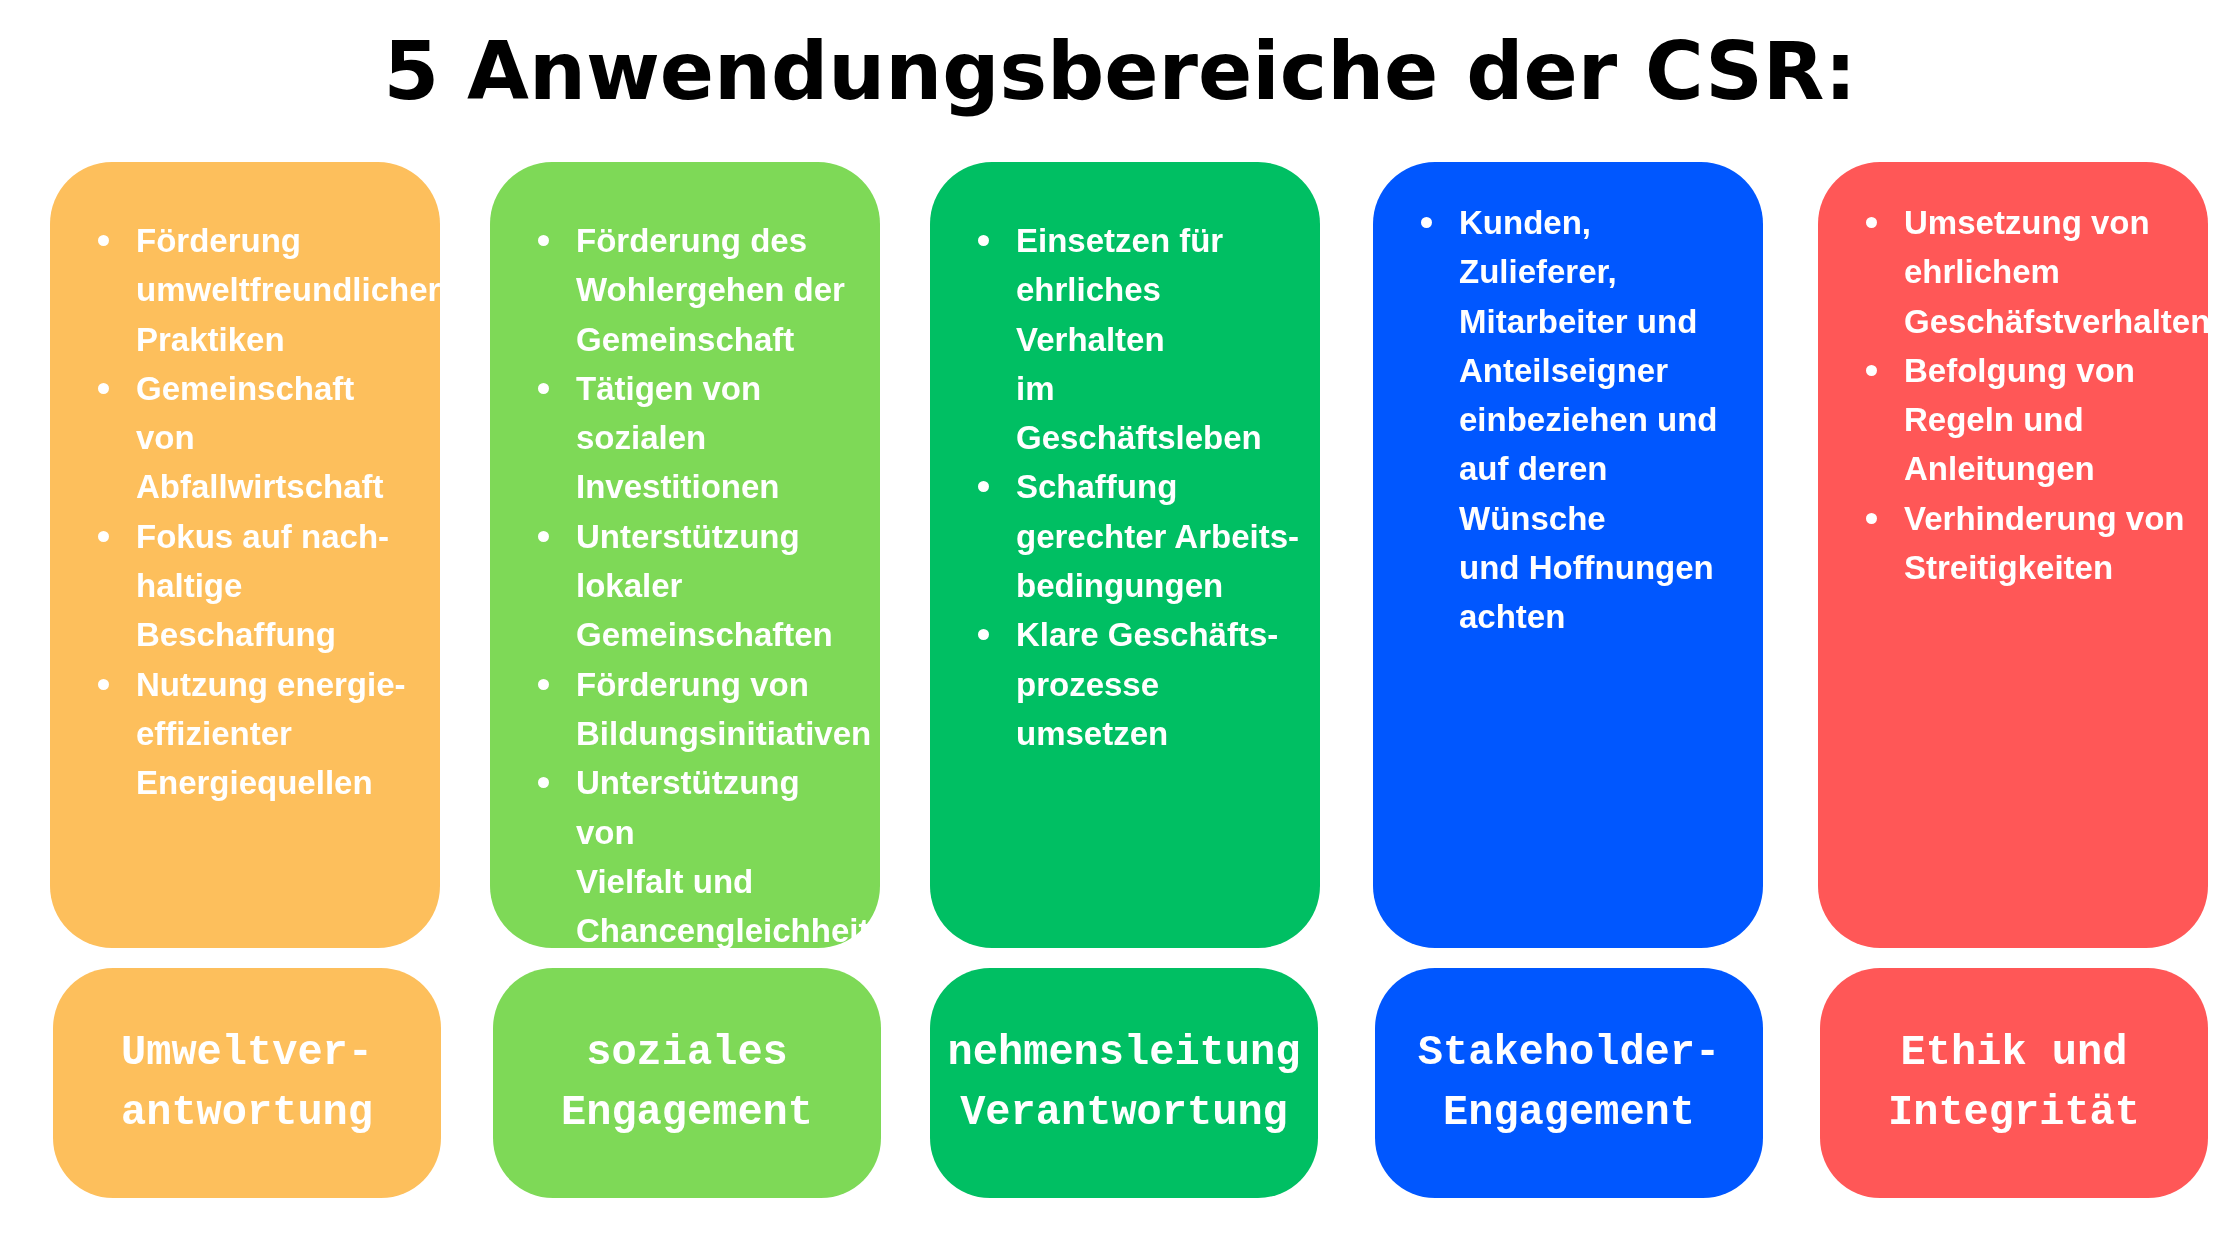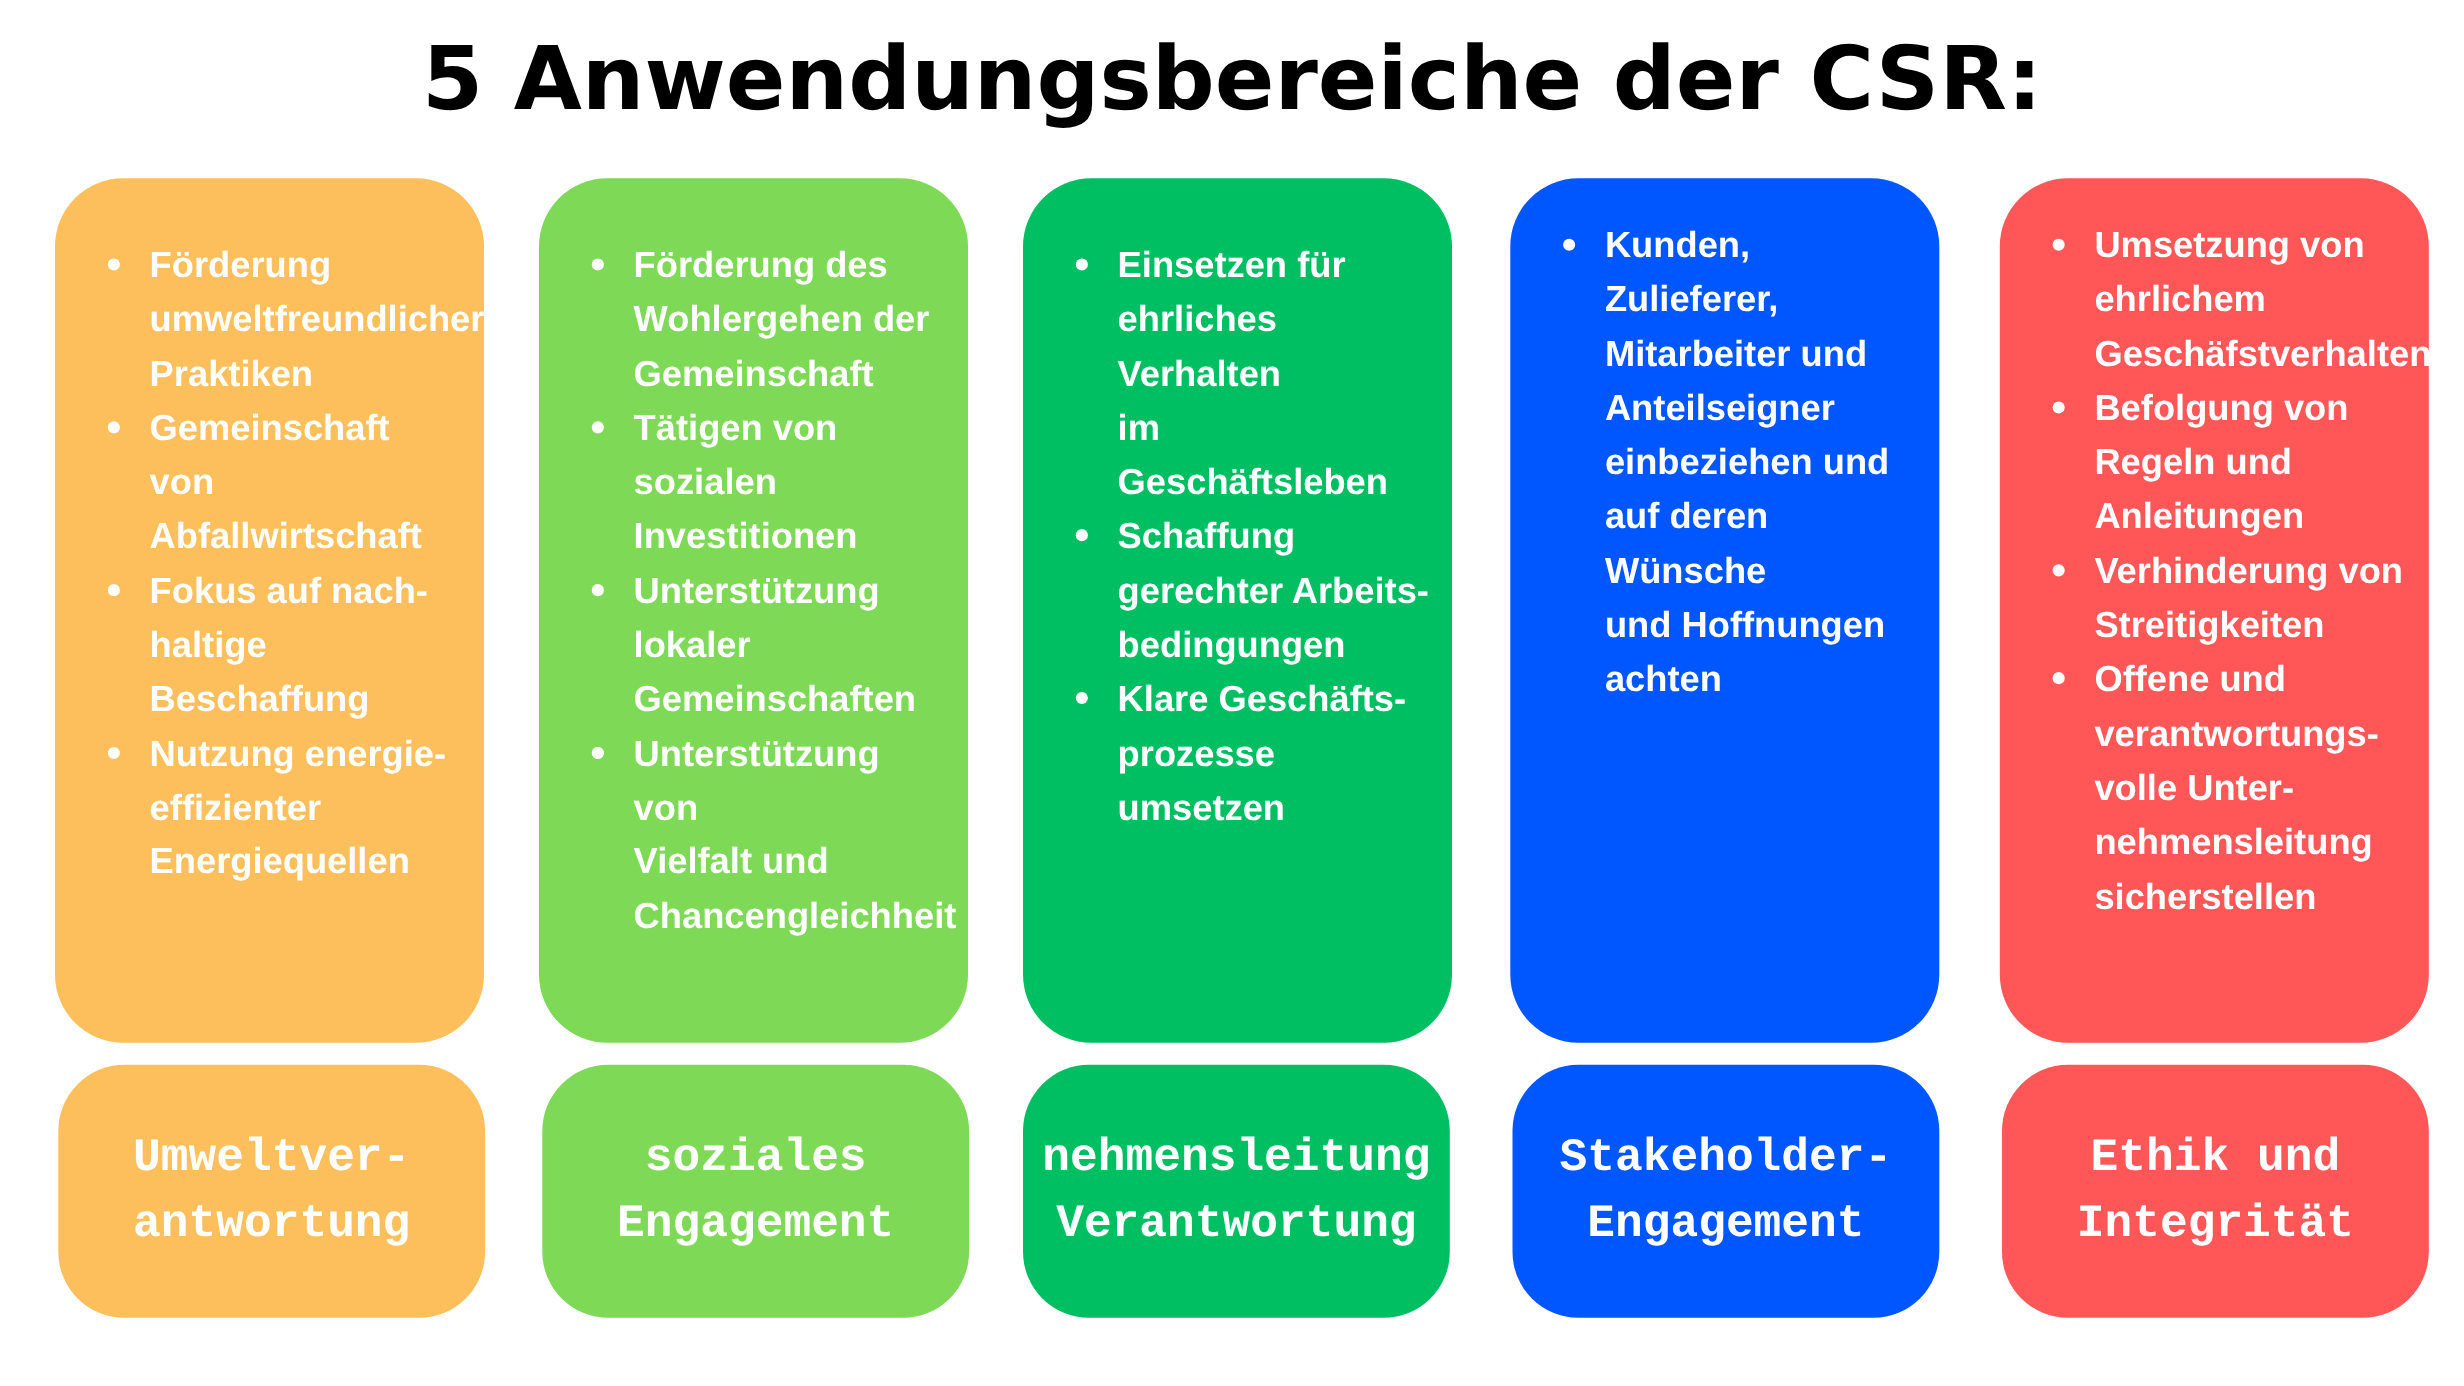--- a/index.html
+++ b/index.html
@@ -66,21 +66,22 @@
   <ul>
     <li><span class="bullet"></span><span class="txt">Förderung des
 Wohlergehen der
 Gemeinschaft</span></li>
     <li><span class="bullet"></span><span class="txt">Tätigen von
 sozialen
 Investitionen</span></li>
     <li><span class="bullet"></span><span class="txt">Unterstützung
 lokaler
 Gemeinschaften</span></li>
-    <li><span class="bullet"></span></li>
+    <li><span class="bullet"></span><span class="txt">Förderung von
+Bildungsinitiativen</span></li>
     <li><span class="bullet"></span><span class="txt">Unterstützung von
 Vielfalt und
 Chancengleichheit</span></li>
   </ul>
 </div>
 
 <div class="card" style="left:930px; background:#00BF63;">
   <ul>
     <li><span class="bullet"></span><span class="txt">Einsetzen für
 ehrliches Verhalten
@@ -109,25 +110,20 @@
 <div class="card top-tight" style="left:1818px; background:#FF5757;">
   <ul>
     <li><span class="bullet"></span><span class="txt">Umsetzung von
 ehrlichem
 Geschäfstverhalten</span></li>
     <li><span class="bullet"></span><span class="txt">Befolgung von
 Regeln und
 Anleitungen</span></li>
     <li><span class="bullet"></span><span class="txt">Verhinderung von
 Streitigkeiten</span></li>
-    <li><span class="bullet"></span><span class="txt">Offene und
-verantwortungs-
-volle Unter-
-nehmensleitung
-sicherstellen</span></li>
   </ul>
 </div>
 
 <div class="label" style="left:53px; background:#FDBF5C;">Umweltver-
 antwortung</div>
 <div class="label" style="left:493px; background:#7ED957;">soziales
 Engagement</div>
 <div class="label" style="left:930px; background:#00BF63;">nehmensleitung
 Verantwortung</div>
 <div class="label" style="left:1375px; background:#0057FF;">Stakeholder-

